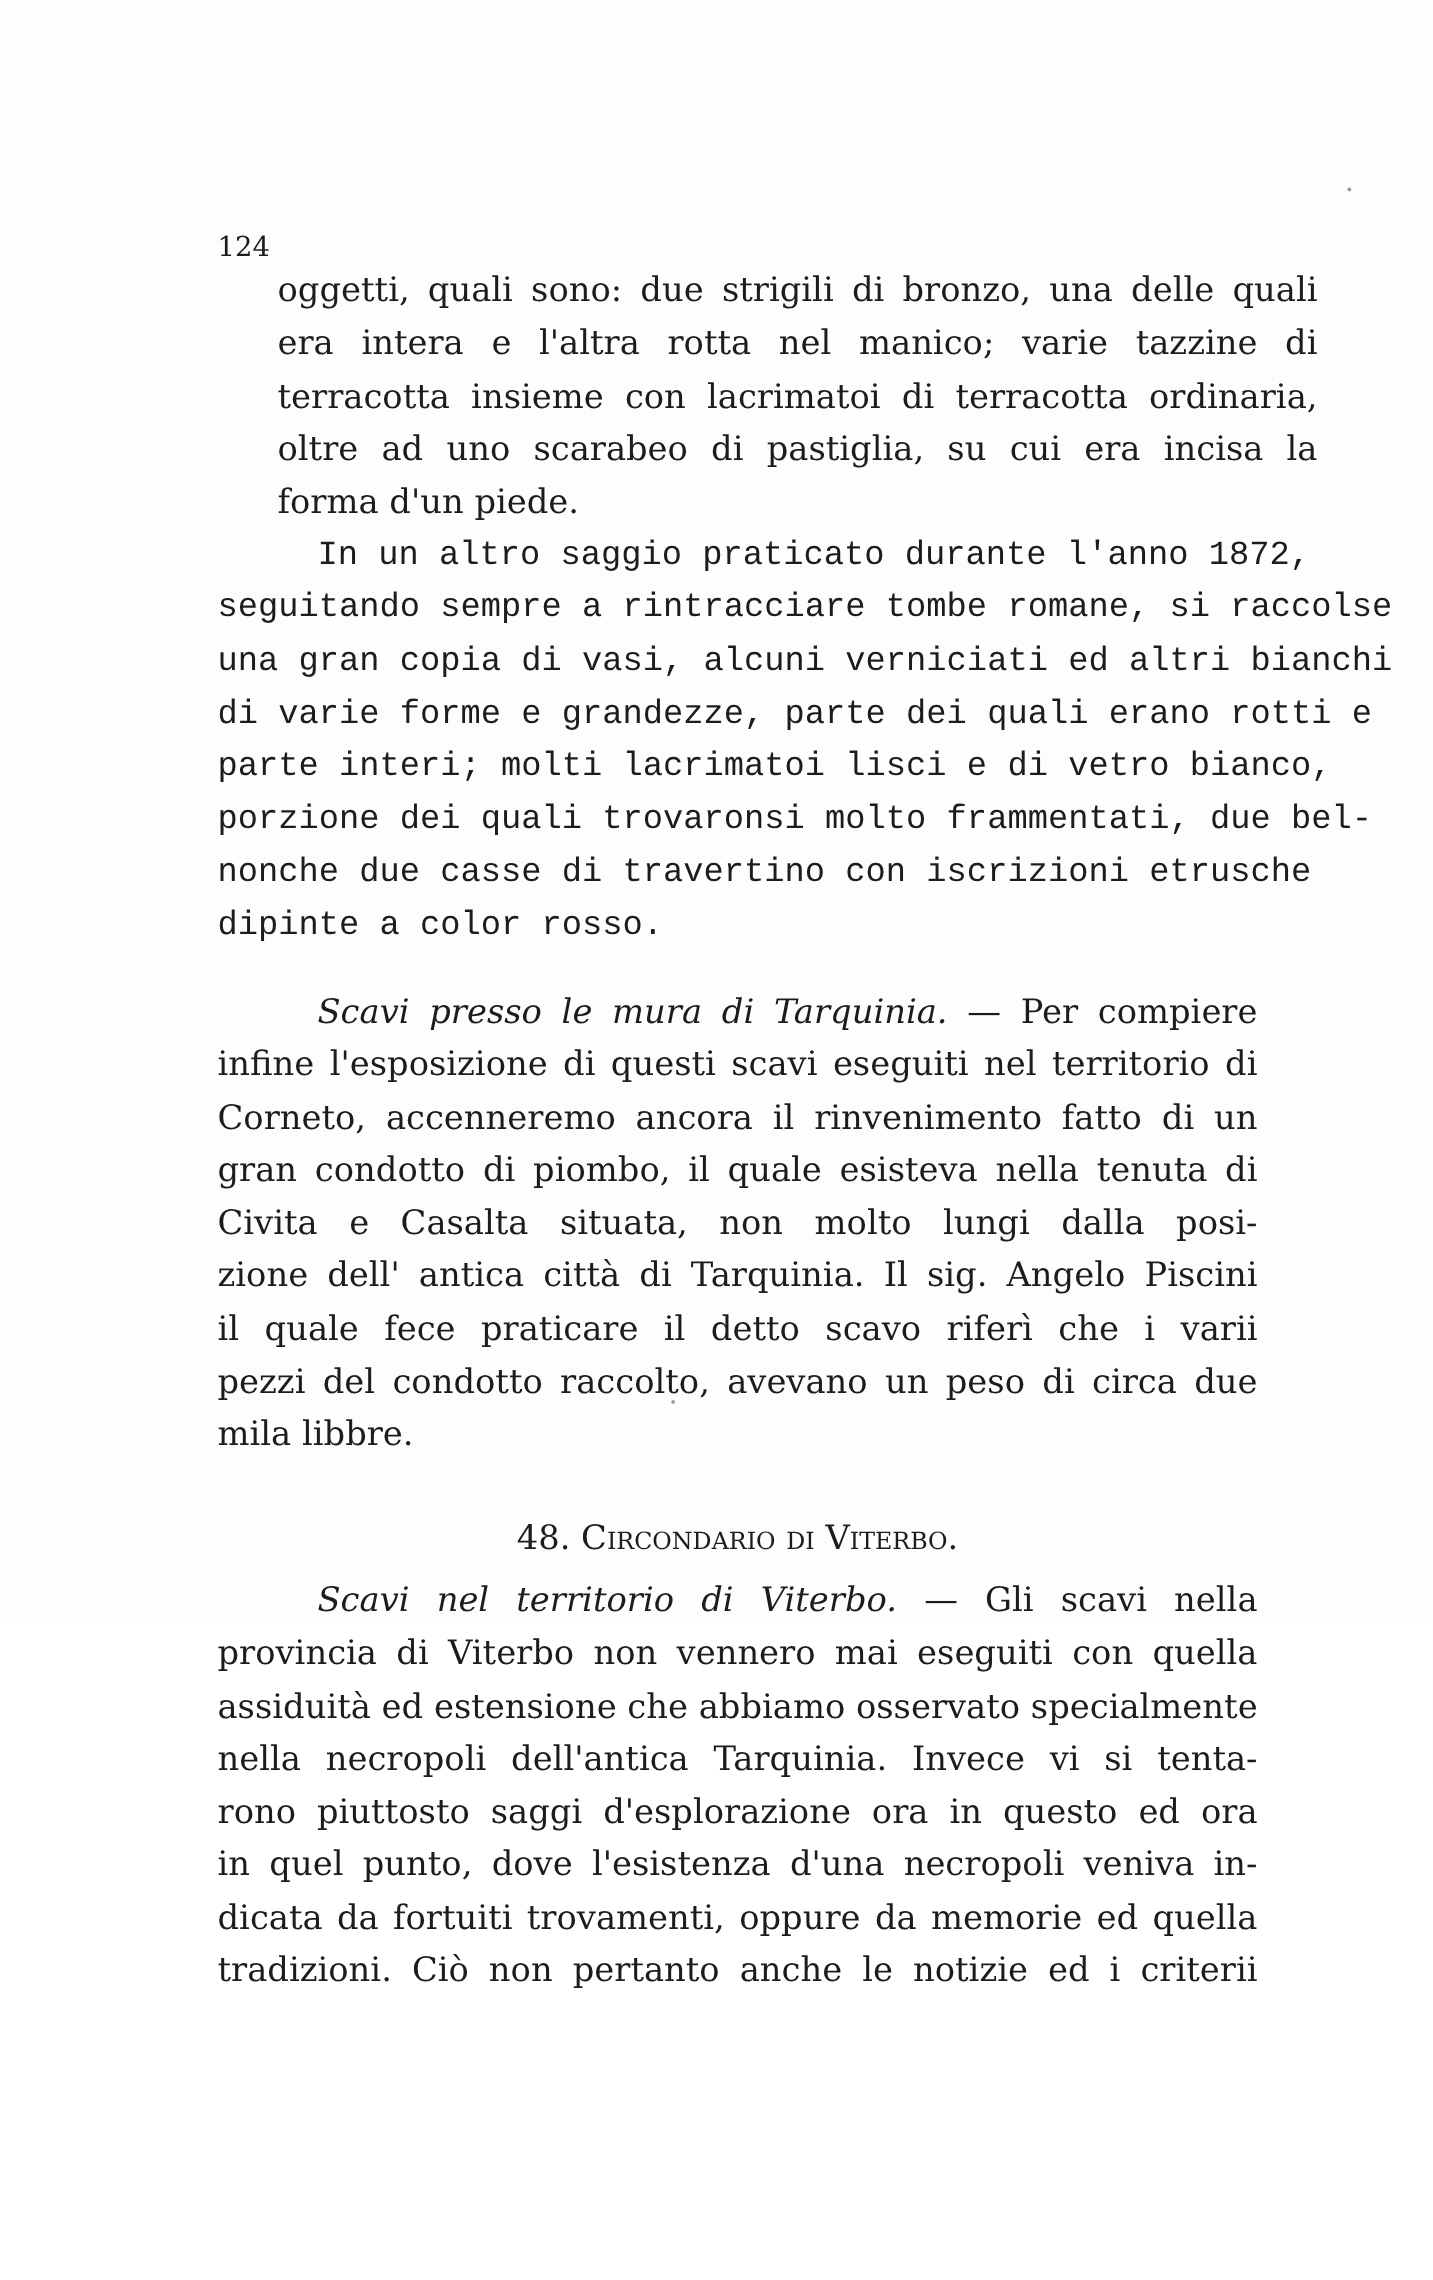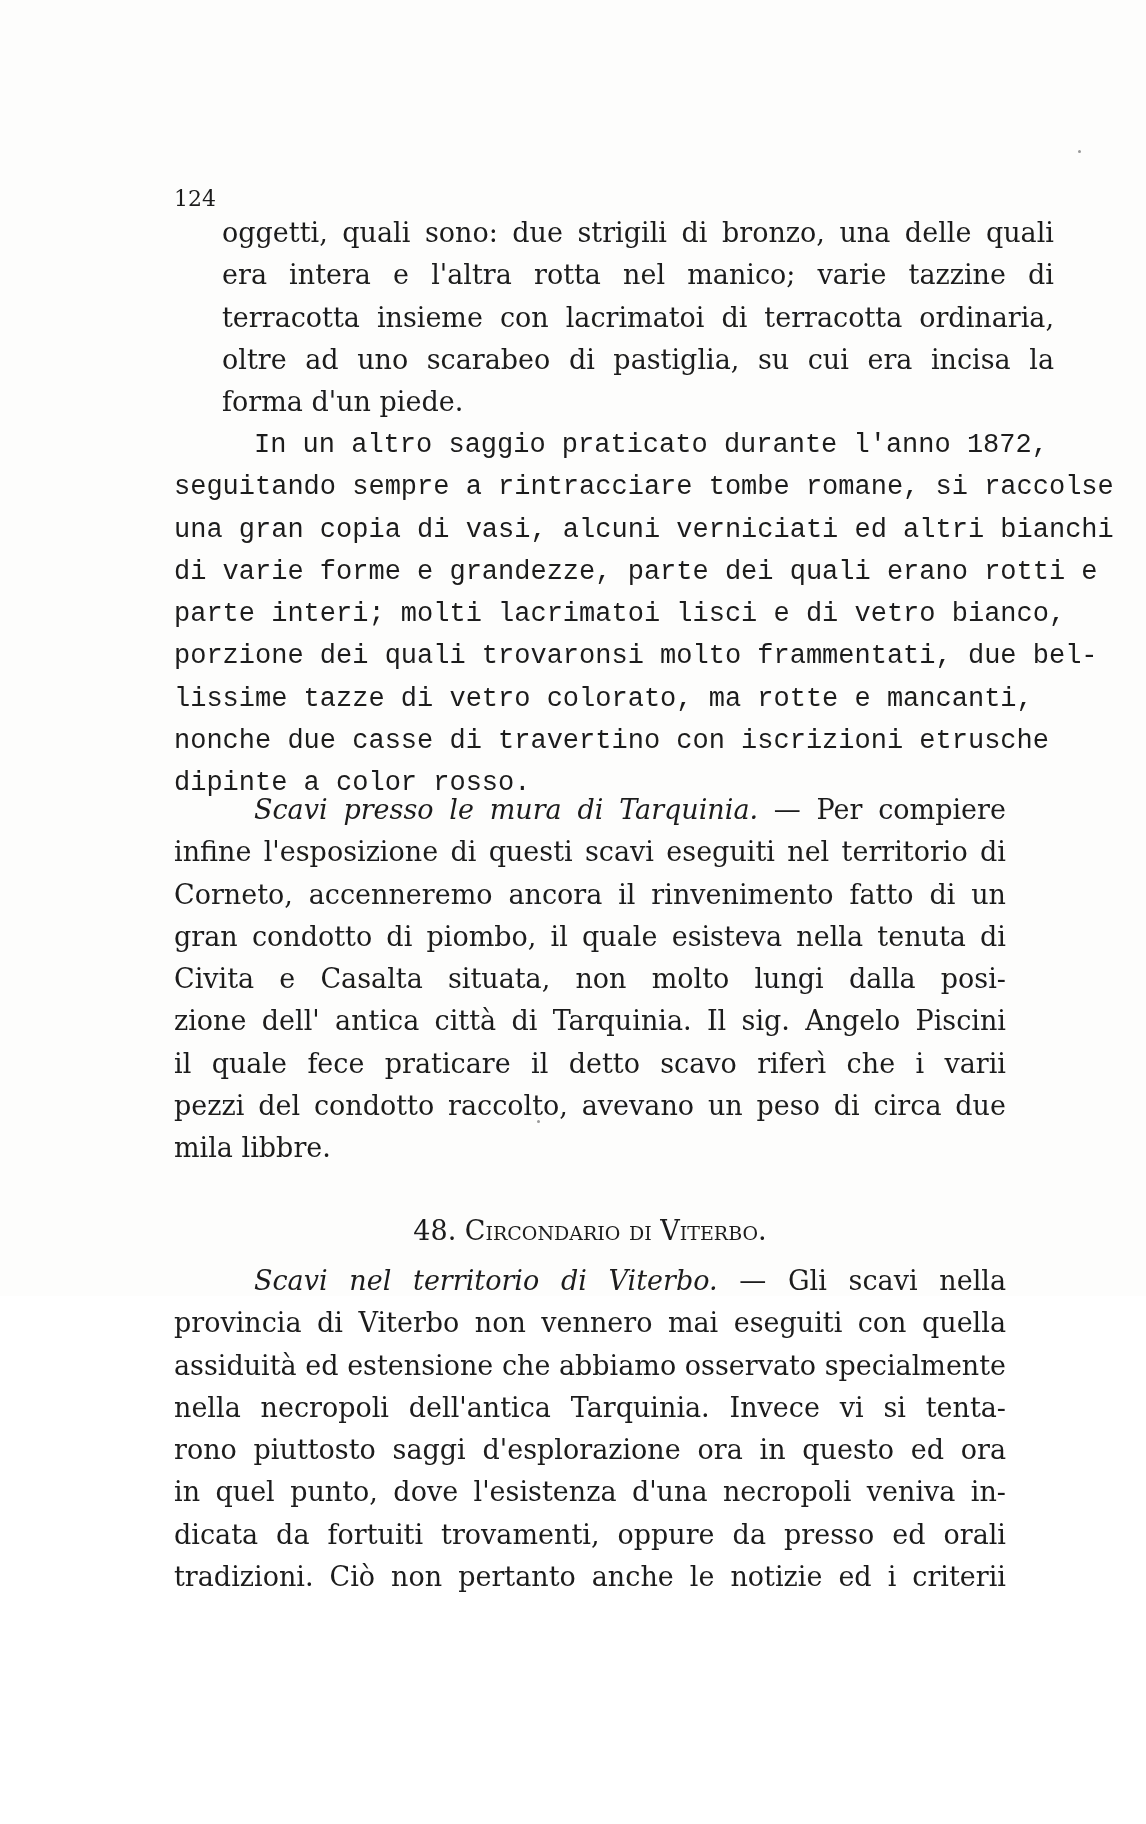--- a/index.html
+++ b/index.html
@@ -51,21 +51,20 @@
     <span class="line last">forma d'un piede.</span>
   </div>
 
   <div class="block" style="top:424px;font-family:Liberation Mono, monospace;">
     <span class="line indent">In un altro saggio praticato durante l'anno 1872,</span>
     <span class="line">seguitando sempre a rintracciare tombe romane, si raccolse</span>
     <span class="line">una gran copia di vasi, alcuni verniciati ed altri bianchi</span>
     <span class="line">di varie forme e grandezze, parte dei quali erano rotti e</span>
     <span class="line">parte interi; molti lacrimatoi lisci e di vetro bianco,</span>
     <span class="line">porzione dei quali trovaronsi molto frammentati, due bel-</span>
-    <span class="line">lissime tazze di vetro colorato, ma rotte e mancanti,</span>
     <span class="line">nonche due casse di travertino con iscrizioni etrusche</span>
     <span class="line last">dipinte a color rosso.</span>
   </div>
 
   <div class="block" style="top:789px;">
     <span class="line indent"><span class="it">Scavi presso le mura di Tarquinia.</span><span> — Per compiere</span></span>
     <span class="line">infine l'esposizione di questi scavi eseguiti nel territorio di</span>
     <span class="line">Corneto, accenneremo ancora il rinvenimento fatto di un</span>
     <span class="line">gran condotto di piombo, il quale esisteva nella tenuta di</span>
     <span class="line">Civita e Casalta situata, non molto lungi dalla posi-</span>
@@ -77,19 +76,19 @@
 
   <div class="heading">48. Circondario di Viterbo.</div>
 
   <div class="block" style="top:1260px;">
     <span class="line indent"><span class="it">Scavi nel territorio di Viterbo.</span><span> — Gli scavi nella</span></span>
     <span class="line">provincia di Viterbo non vennero mai eseguiti con quella</span>
     <span class="line">assiduità ed estensione che abbiamo osservato specialmente</span>
     <span class="line">nella necropoli dell'antica Tarquinia. Invece vi si tenta-</span>
     <span class="line">rono piuttosto saggi d'esplorazione ora in questo ed ora</span>
     <span class="line">in quel punto, dove l'esistenza d'una necropoli veniva in-</span>
-    <span class="line">dicata da fortuiti trovamenti, oppure da presso ed orali</span>
+    <span class="line">dicata da fortuiti trovamenti, oppure da memorie ed quella</span>
     <span class="line">tradizioni. Ciò non pertanto anche le notizie ed i criterii</span>
   </div>
 
   <div class="speck" style="left:1078px;top:150px;"></div>
   <div class="speck" style="left:537px;top:1120px;"></div>
 </div>
 
 </body></html>

